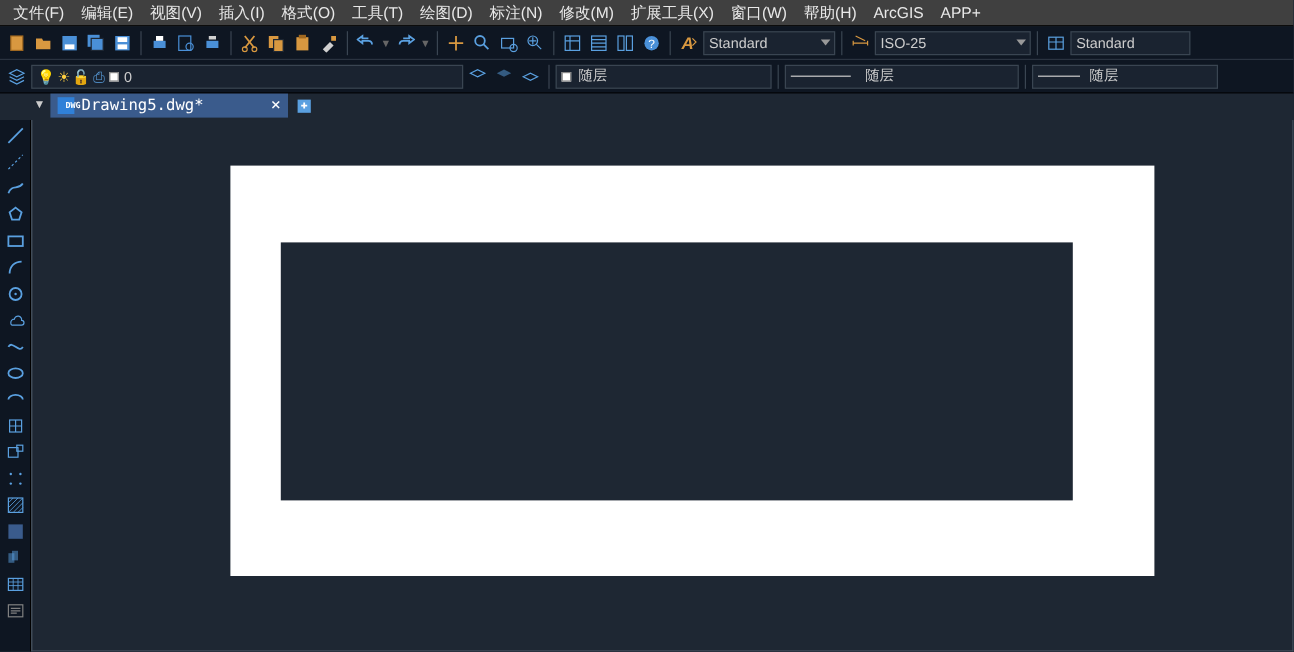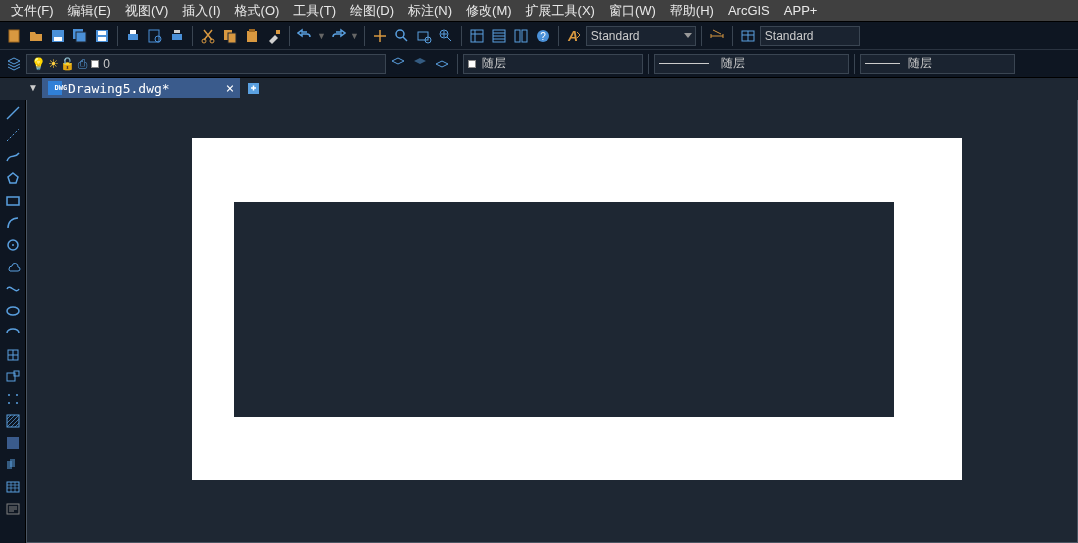--- a/index.html
+++ b/index.html
@@ -366,20 +366,24 @@
     <span>Standard</span>
     <div class="arrow"></div>
   </div>
   <div class="tb-sep"></div>
   <div class="tb-btn">
       <svg viewBox="0 0 16 16">
         <path d="M2 8h12M2 6v4M14 6v4" stroke="#d89840"></path>
         <path d="M4 2l8 4" stroke="#d89840"></path>
       </svg>
     </div>
+  <div class="combo" style="width:130px;">
+    <span>ISO-25</span>
+    <div class="arrow"></div>
+  </div>
   <div class="tb-sep"></div>
   <div class="tb-btn">
       <svg viewBox="0 0 16 16">
         <rect x="2" y="3" width="12" height="10" fill="none" stroke="#5aa0e0"></rect>
         <path d="M2 7h12M8 3v10" stroke="#5aa0e0"></path>
       </svg>
     </div>
   <div class="combo" style="width:100px;">
     <span>Standard</span>
   </div>

